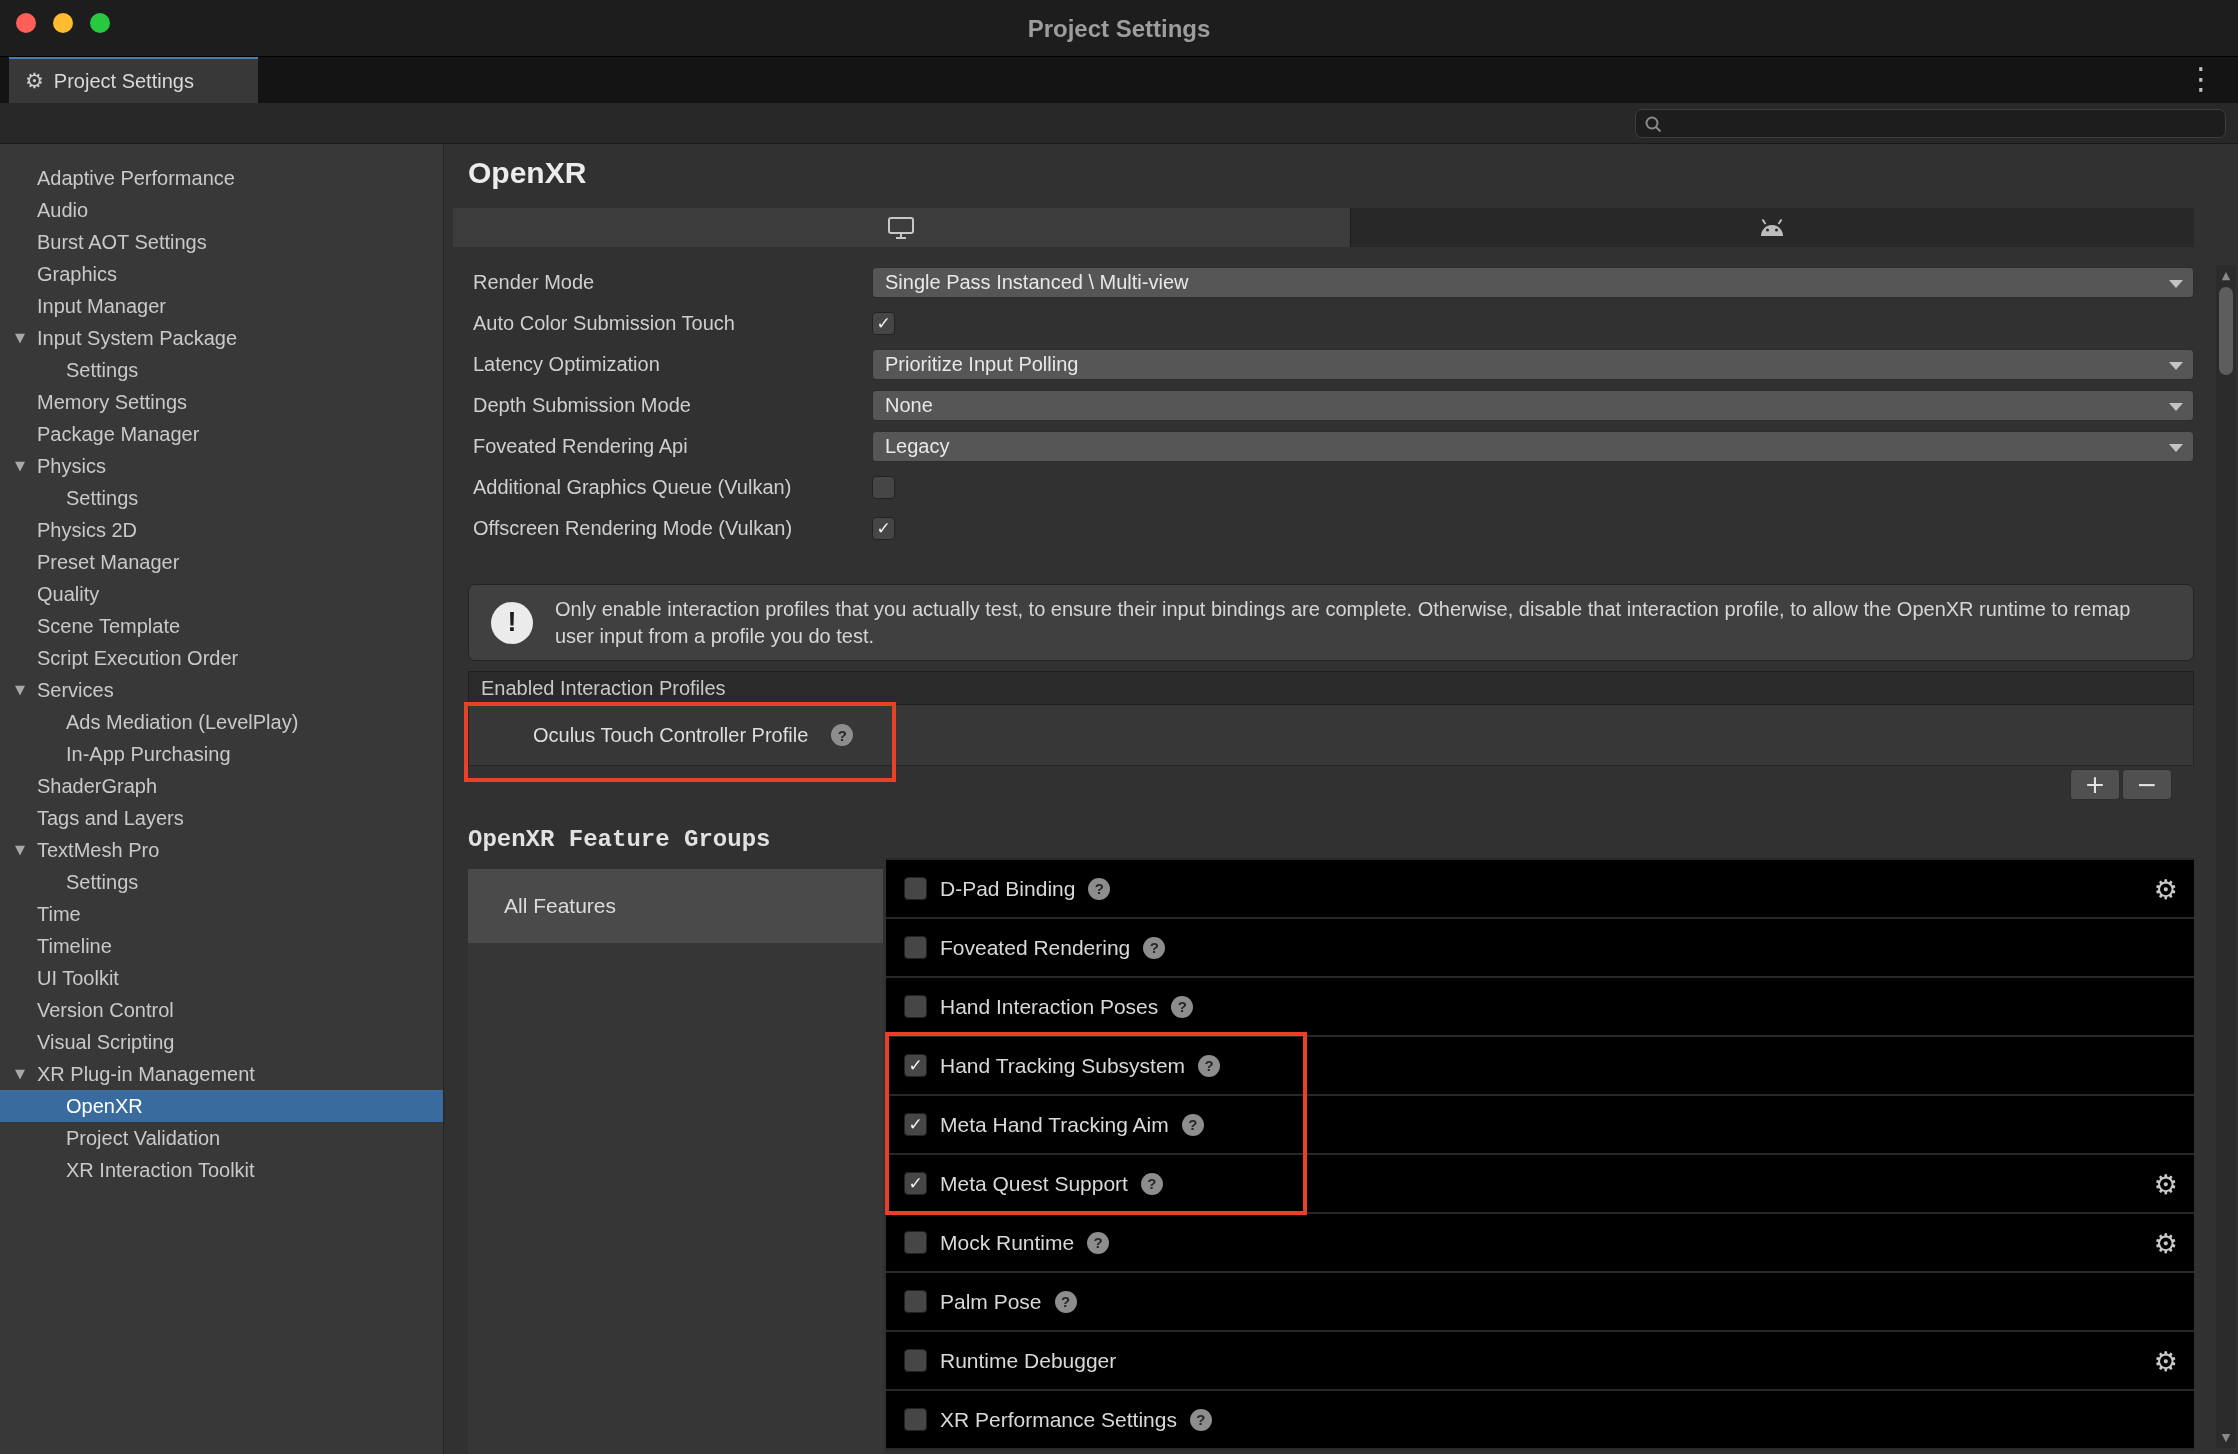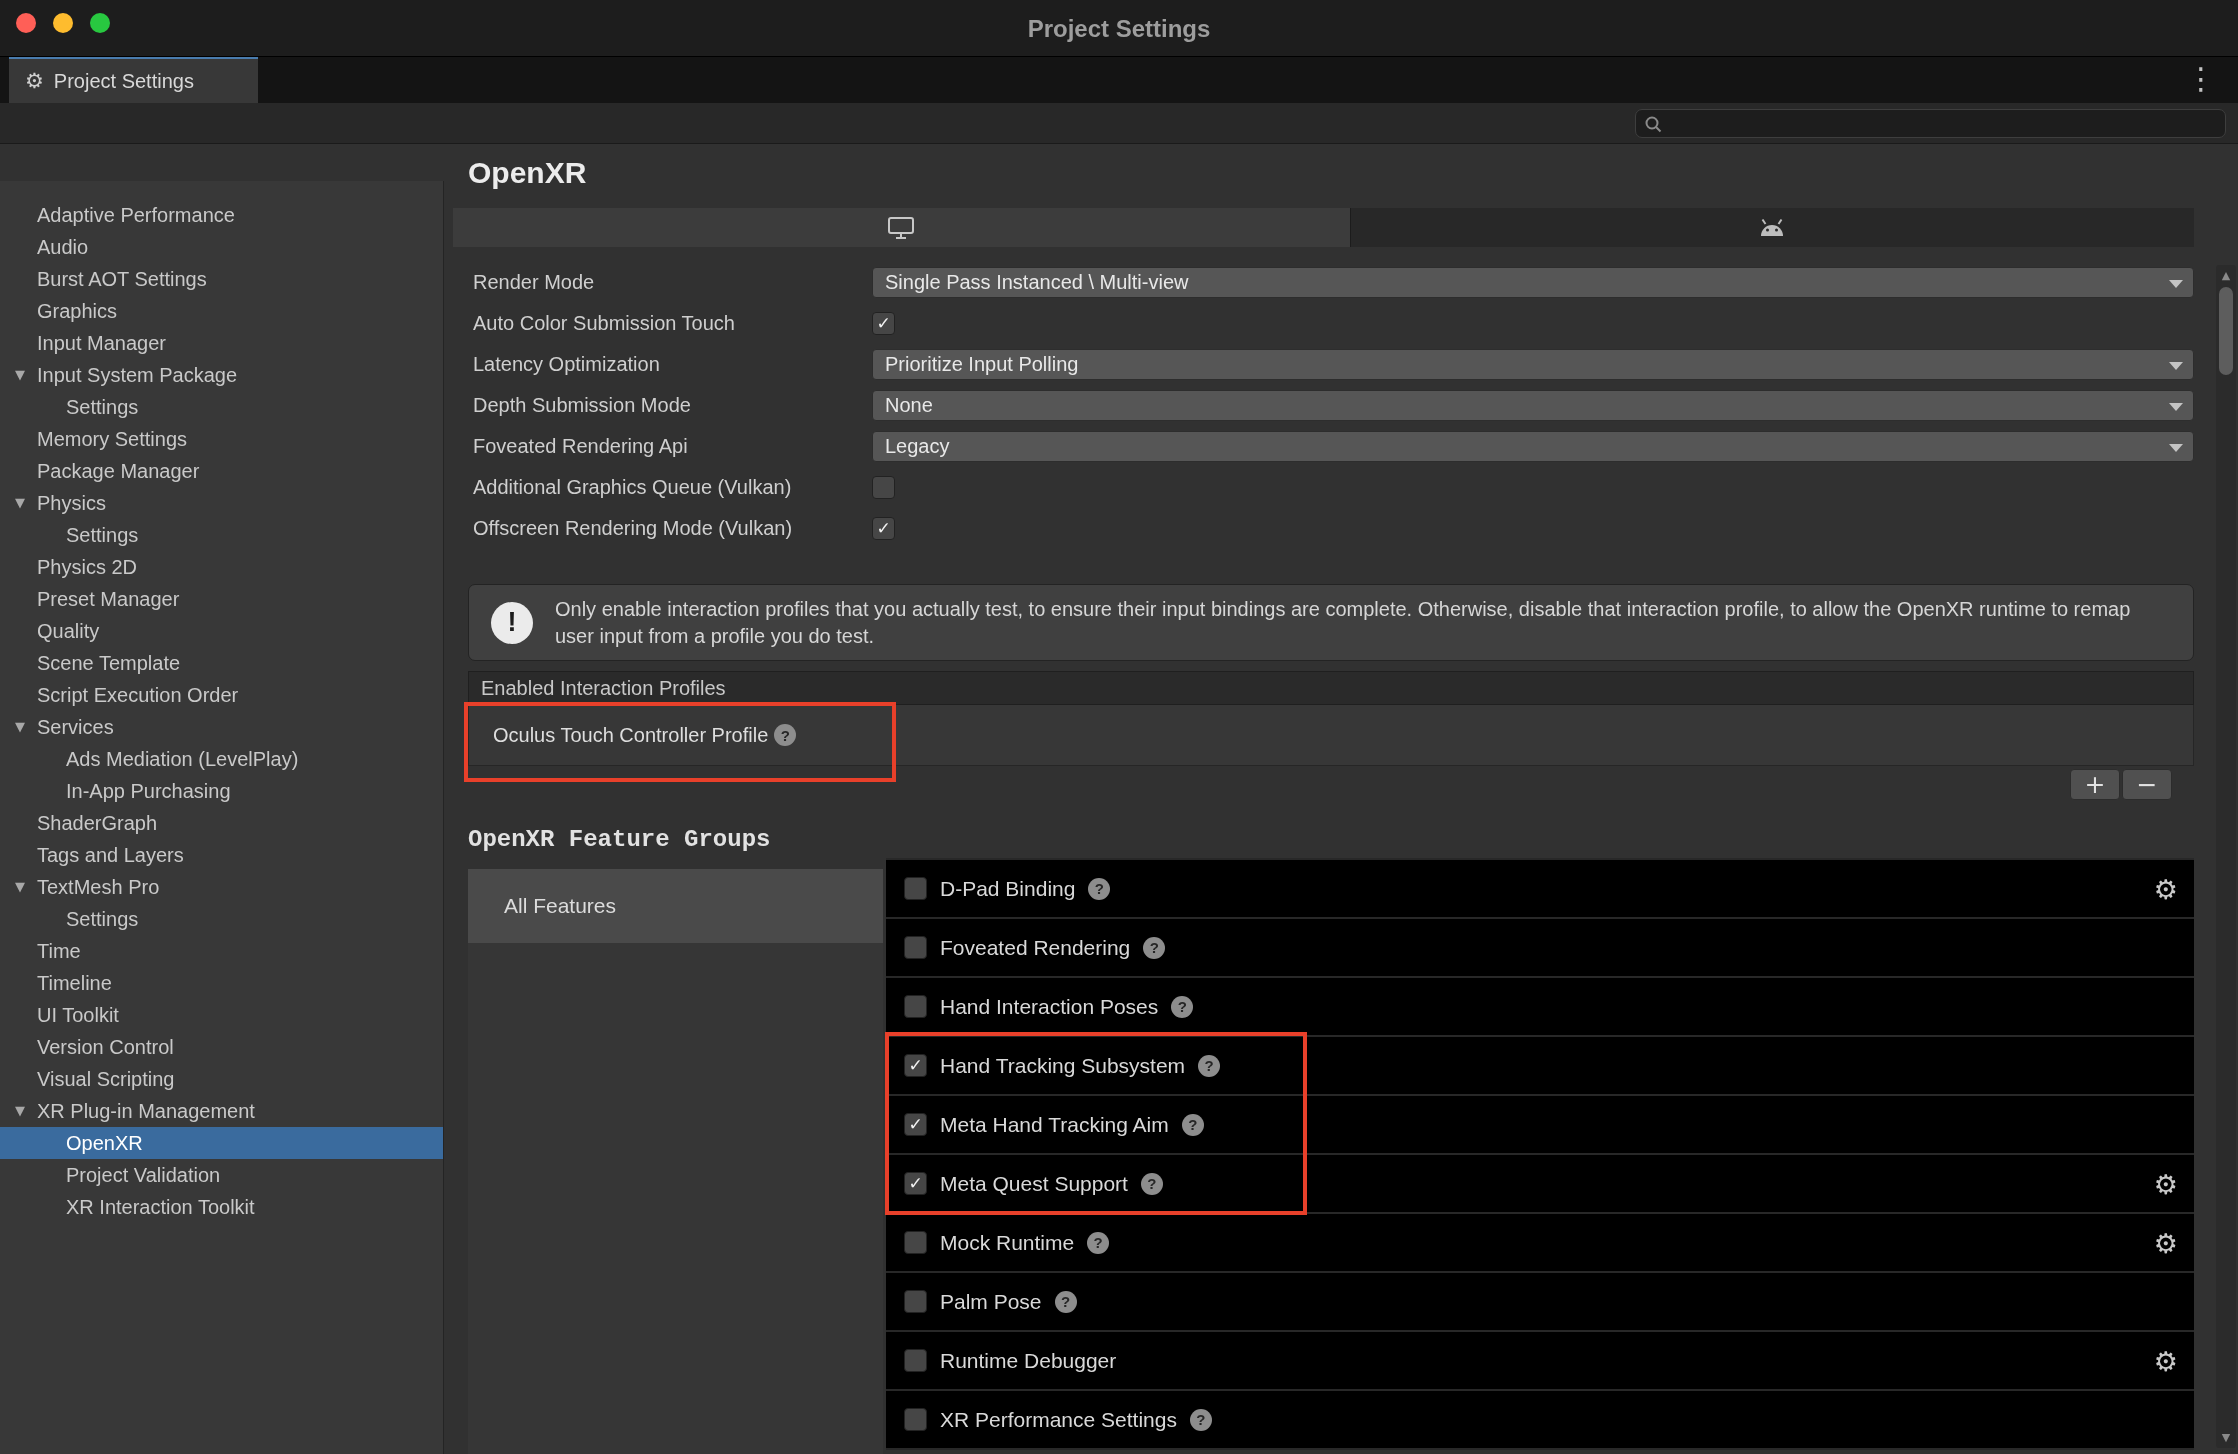--- a/index.html
+++ b/index.html
@@ -24,21 +24,21 @@
 
   
   .toolbar { position:absolute; top:103px; left:0; width:2238px; height:41px; background:#282828; border-bottom:1px solid #1a1a1a; }
   .searchbox { position:absolute; right:12px; top:6px; width:591px; height:29px; background:#1d1d1d;
                border:1px solid #3e3e3e; border-radius:7px; display:flex; align-items:center; padding:0 8px; gap:6px; }
   .search-input { flex:1; background:transparent; border:none; outline:none; color:#cccccc; font-size:18px;
                   font-family:"Liberation Sans",sans-serif; }
 
   
   .sidebar { position:absolute; top:144px; left:0; width:444px; bottom:0; background:#383838;
-             border-right:1px solid #242424; padding-top:18px; overflow:hidden;margin-top:37px; }
+             border-right:1px solid #242424; padding-top:18px; overflow:hidden; }
   .sb-item { height:32px; line-height:32px; font-size:20px; color:#c9c9c9; position:relative;
              padding-left:37px; white-space:nowrap; }
   .sb-item.d1 { padding-left:66px; }
   .sb-arrow { position:absolute; left:8px; top:0; width:24px; text-align:center; font-size:13px; color:#a8a8a8;
               font-family:"DejaVu Sans",sans-serif; }
   .sb-item.selected { color:#ffffff; }
 
   
   .content { position:absolute; top:144px; left:445px; right:0; bottom:0; background:#313131; }
   .page-title { position:absolute; left:23px; top:12px; font-size:30px; font-weight:bold; color:#ececec; }
@@ -67,21 +67,21 @@
               border:1px solid #232323; border-radius:7px; display:flex; align-items:center; padding:0 22px; gap:22px; }
   .info-icon { width:42px; height:42px; border-radius:50%; background:#ebebeb; color:#1c1c1c; font-weight:bold;
                font-size:27px; display:flex; align-items:center; justify-content:center; flex:none; }
   .info-text { font-size:20px; line-height:27px; color:#d6d6d6; }
 
   .profiles-header { position:absolute; left:23px; top:527px; right:44px; height:34px; background:#2a2a2a;
                      border:1px solid #1f1f1f; display:flex; align-items:center; padding-left:12px;
                      font-size:20px; color:#c8c8c8; }
   .profiles-box { position:absolute; left:23px; top:561px; right:44px; height:61px; background:#373737;
                   border:1px solid #262626; border-top:none; }
-  .profile-item { height:100%; display:flex; align-items:center; padding-left:24px; gap:6px; }
+  .profile-item { height:100%; display:flex; align-items:center; padding-left:24px; gap:23px;margin-left:40px; }
   .p-label { font-size:20px; color:#dedede; }
 
   .help { width:22px; height:22px; border-radius:50%; background:#8d8d8d; color:#262626; font-size:15px;
           font-weight:bold; display:flex; align-items:center; justify-content:center; flex:none; }
 
   .pm { position:absolute; top:625px; right:66px; height:31px; display:flex; gap:2px; }
   .pm-btn { width:50px; height:31px; background:#505050; border:1px solid #2c2c2c; border-radius:4px;
             color:#e2e2e2; font-size:25px; display:flex; align-items:center; justify-content:center;
             font-family:"DejaVu Sans",sans-serif; }
 

